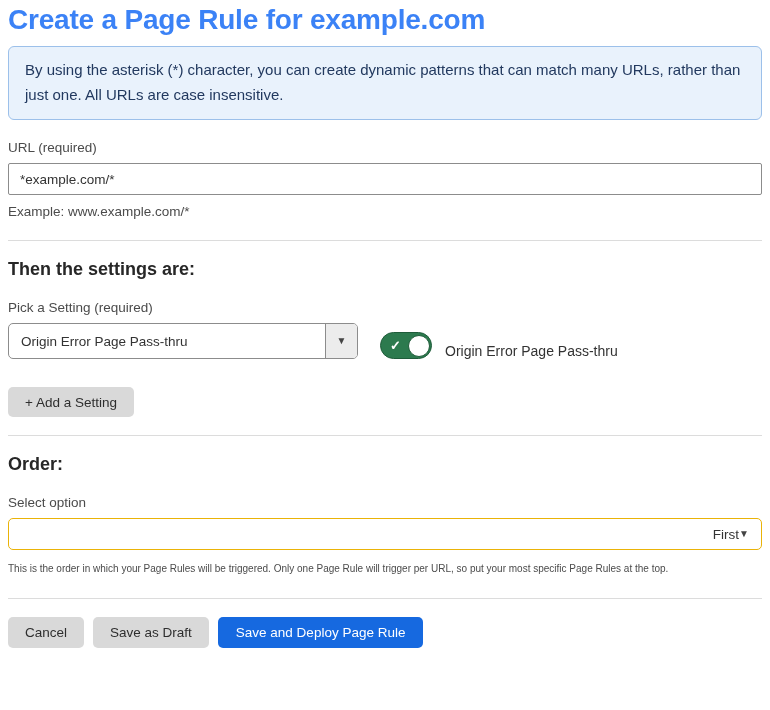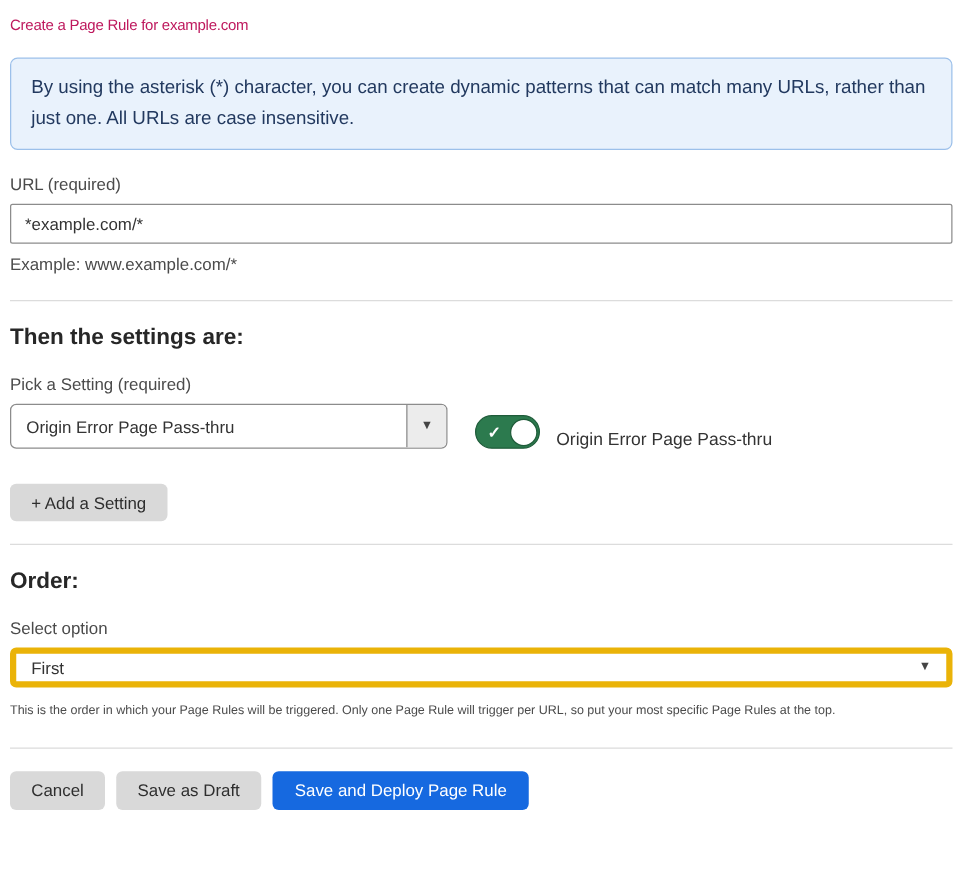--- a/index.html
+++ b/index.html
@@ -8,24 +8,24 @@
     width: 770px;
     height: 710px;
     overflow: hidden;
     padding: 6px 8px 0;
     font-family: "Liberation Sans", sans-serif;
     color: #333;
     -webkit-font-smoothing: antialiased;
   }
 
   h1.page-title {
-    font-size: 12px;
+    font-size: 28px;
     line-height: 28px;
-    font-weight: 400;
-    color: #be185d;
+    font-weight: 700;
+    color: #3b82f6;
     letter-spacing: -0.2px;
   }
 
   .infobox {
     margin-top: 12px;
     background: #e9f2fc;
     border: 1px solid #9cc0ea;
     border-radius: 6px;
     padding: 10px 16px 12px;
     font-size: 15px;
@@ -176,26 +176,26 @@
   }
   .add-setting-btn {
     margin-top: 28px;
     height: 30px;
   }
 
   .select-box {
     margin-top: 8px;
     width: 100%;
     height: 32px;
-    border: 5px solid #eab308;
+    border: 1px solid #eab308;
     border-radius: 5px;
     background: #fff;
     display: flex;
     align-items: center;
-    justify-content: space-between;
+    justify-content: flex-end;
     padding: 0 12px;
     font-size: 13.5px;
     color: #333;
     cursor: pointer;
   }
 
   .order-helper {
     margin-top: 8px;
     font-size: 10px;
     color: #4b4b4b;

